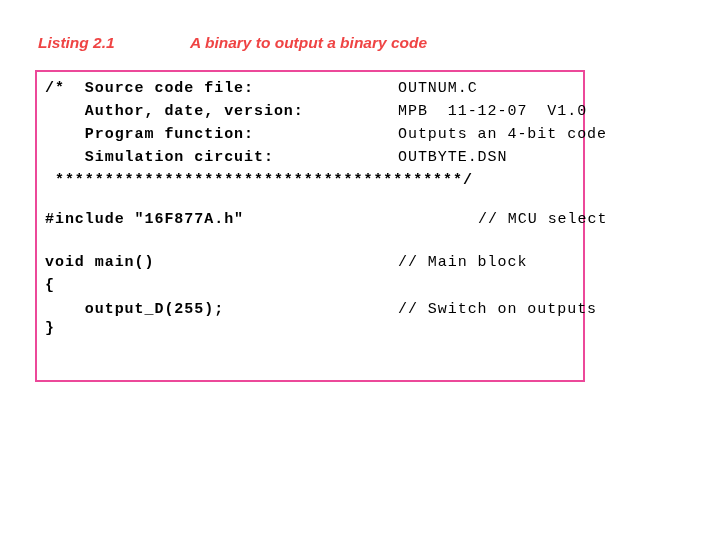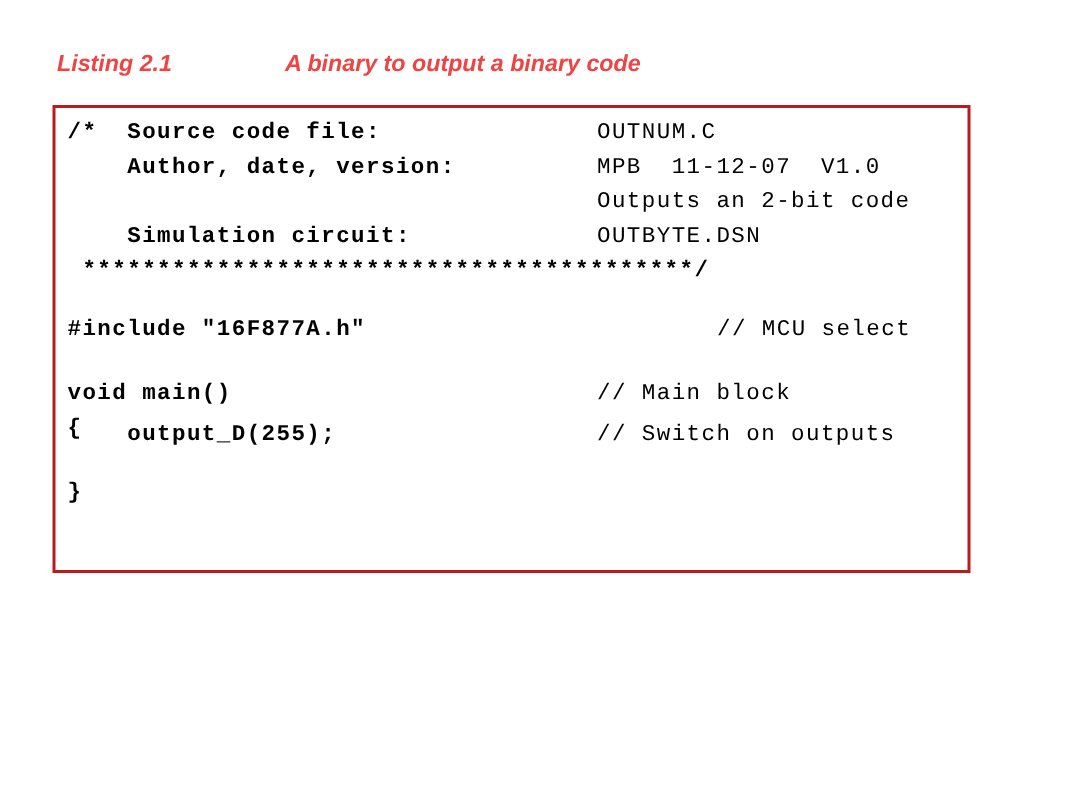--- a/index.html
+++ b/index.html
@@ -41,23 +41,23 @@
   }
   #heading .h-subtitle {
     width: 420px;
   }
 
   
   #listing-box {
     position: absolute;
     left: 35px;
     top: 70px;
-    width: 612px;
+    width: 550px;
     height: 312px;
-    border: 2px solid #b91c1c;
+    border: 2px solid #ec4899;
     background: #ffffff;
     box-sizing: border-box;
   }
 
   .code-area {
     position: absolute;
     left: 0;
     top: 0;
     width: 100%;
     height: 100%;
@@ -116,21 +116,22 @@
       <span class="code-col bold col-code">/*  Source code file:</span>
       <span class="code-col col-note">OUTNUM.C</span>
     </div>
 
     <div class="code-line" style="top:28px;">
       <span class="code-col bold col-code">    Author, date, version:</span>
       <span class="code-col col-note">MPB  11-12-07  V1.0</span>
     </div>
 
     <div class="code-line" style="top:51px;">
-      <span class="code-col col-note">Outputs an 2-bit code</span>
+      <span class="code-col bold col-code">    Program function:</span>
+      <span class="code-col col-note">Outputs an 4-bit code</span>
     </div>
 
     <div class="code-line" style="top:74px;">
       <span class="code-col bold col-code">    Simulation circuit:</span>
       <span class="code-col col-note">OUTBYTE.DSN</span>
     </div>
 
     <div class="code-line" style="top:97px;">
       <span class="code-col bold col-stars"> *****************************************/</span>
     </div>
@@ -151,21 +152,21 @@
     <div class="code-line" style="top:179px;">
       <span class="code-col col-note">// Main block</span>
       <span class="code-col bold col-code">void main()</span>
     </div>
 
     <div class="code-line" style="top:202px;">
       <span class="code-col bold col-code">{</span>
       <span class="code-col col-note"></span>
     </div>
 
-    <div class="code-line" style="top:206px;text-align:center;">
+    <div class="code-line" style="top:226px;text-align:center;">
       <span class="code-col bold col-code">    output_D(255);</span>
       <span class="code-col col-note">// Switch on outputs</span>
     </div>
 
     <div class="code-line" style="top:245px;">
       <span class="code-col bold col-code">}</span>
       <span class="code-col col-note"></span>
     </div>
 
   </div>

